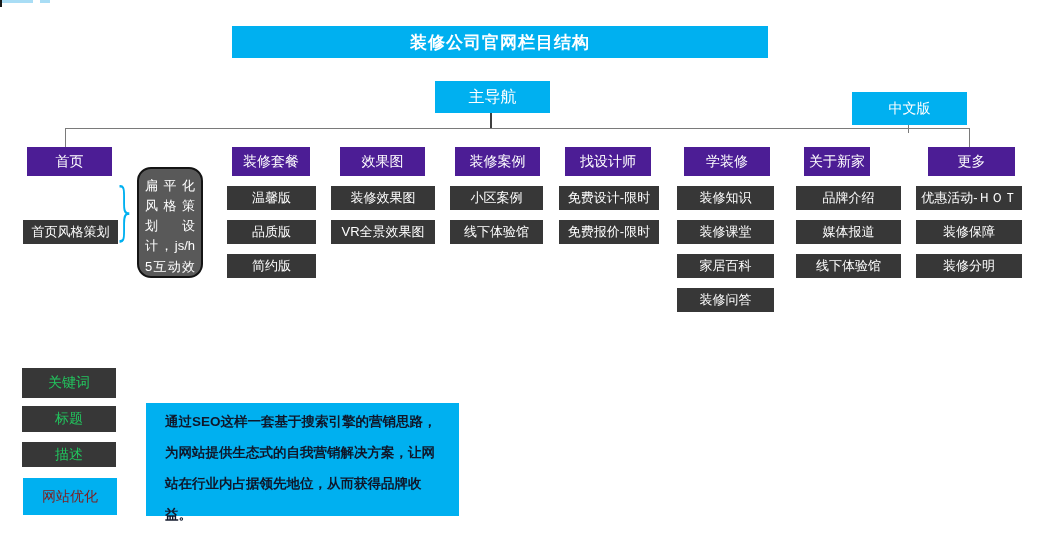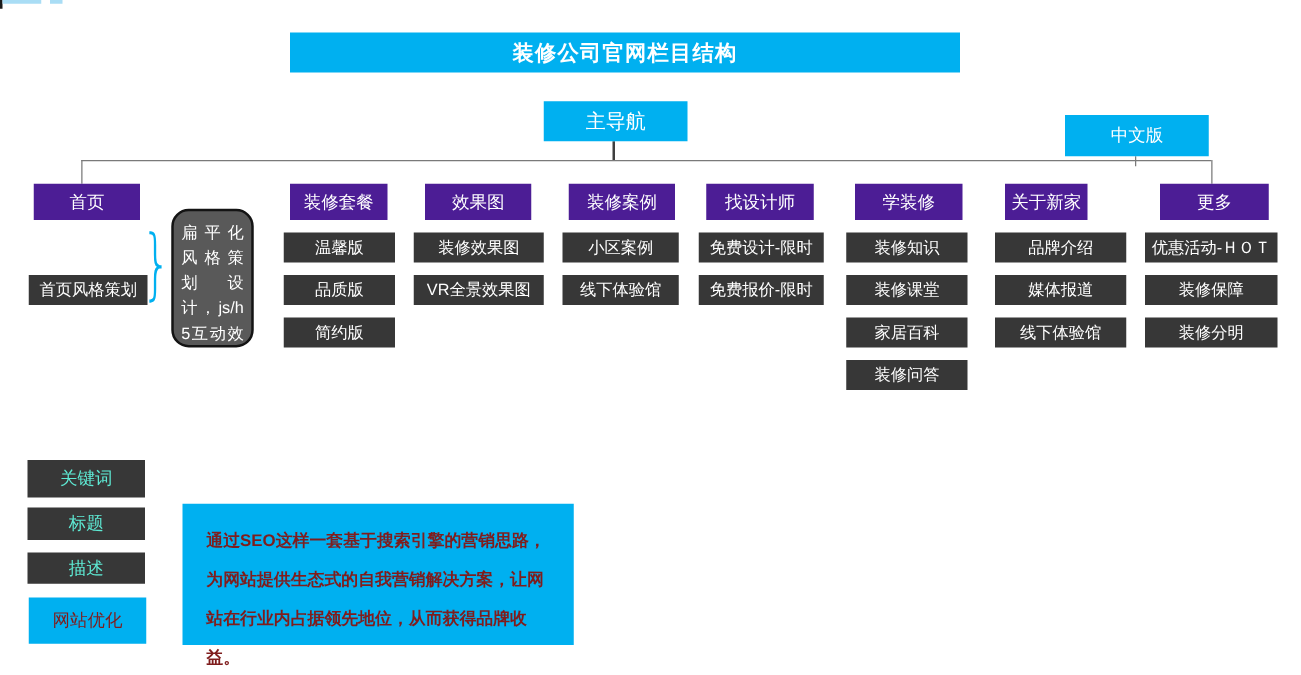--- a/index.html
+++ b/index.html
@@ -64,34 +64,34 @@
   }
   .note{
     position:absolute;left:137px;top:167px;width:66px;height:111px;box-sizing:border-box;
     background:#595959;border:2px solid #141414;border-radius:14px;
     color:#fff;font-size:13px;line-height:1.55;padding:7px 6px;
     text-align:justify;word-break:break-all;
   }
 
   
   .seo-label{
-    position:absolute;left:22px;width:94px;background:#373737;color:#5eead4;font-size:14px;
+    position:absolute;left:22px;width:94px;background:#373737;color:#22c55e;font-size:14px;
     display:flex;align-items:center;justify-content:center;
   }
   .seo-l0{top:368px;height:30px}
   .seo-l1{top:406px;height:26px}
   .seo-l2{top:442px;height:25px}
   .seo-cta{
     position:absolute;left:23px;top:478px;width:94px;height:37px;background:#00b0f0;
     color:#7f1d1d;font-size:14px;display:flex;align-items:center;justify-content:center;
   }
   .seo-desc{
     position:absolute;left:146px;top:403px;width:313px;height:113px;box-sizing:border-box;
-    background:#00b0f0;color:#7f1d1d;font-size:13.5px;line-height:31px;
-    padding:14px 16px 0 19px;font-weight:bold;
+    background:#00b0f0;color:#0f172a;font-size:13.5px;line-height:31px;
+    padding:3px 16px 0 19px;font-weight:bold;
   }
 </style>
 </head>
 <body>
 
 <div class="canvas">
 
   <div class="corner-sliver"></div>
   <div class="topbar b1"></div>
   <div class="topbar b2"></div>

